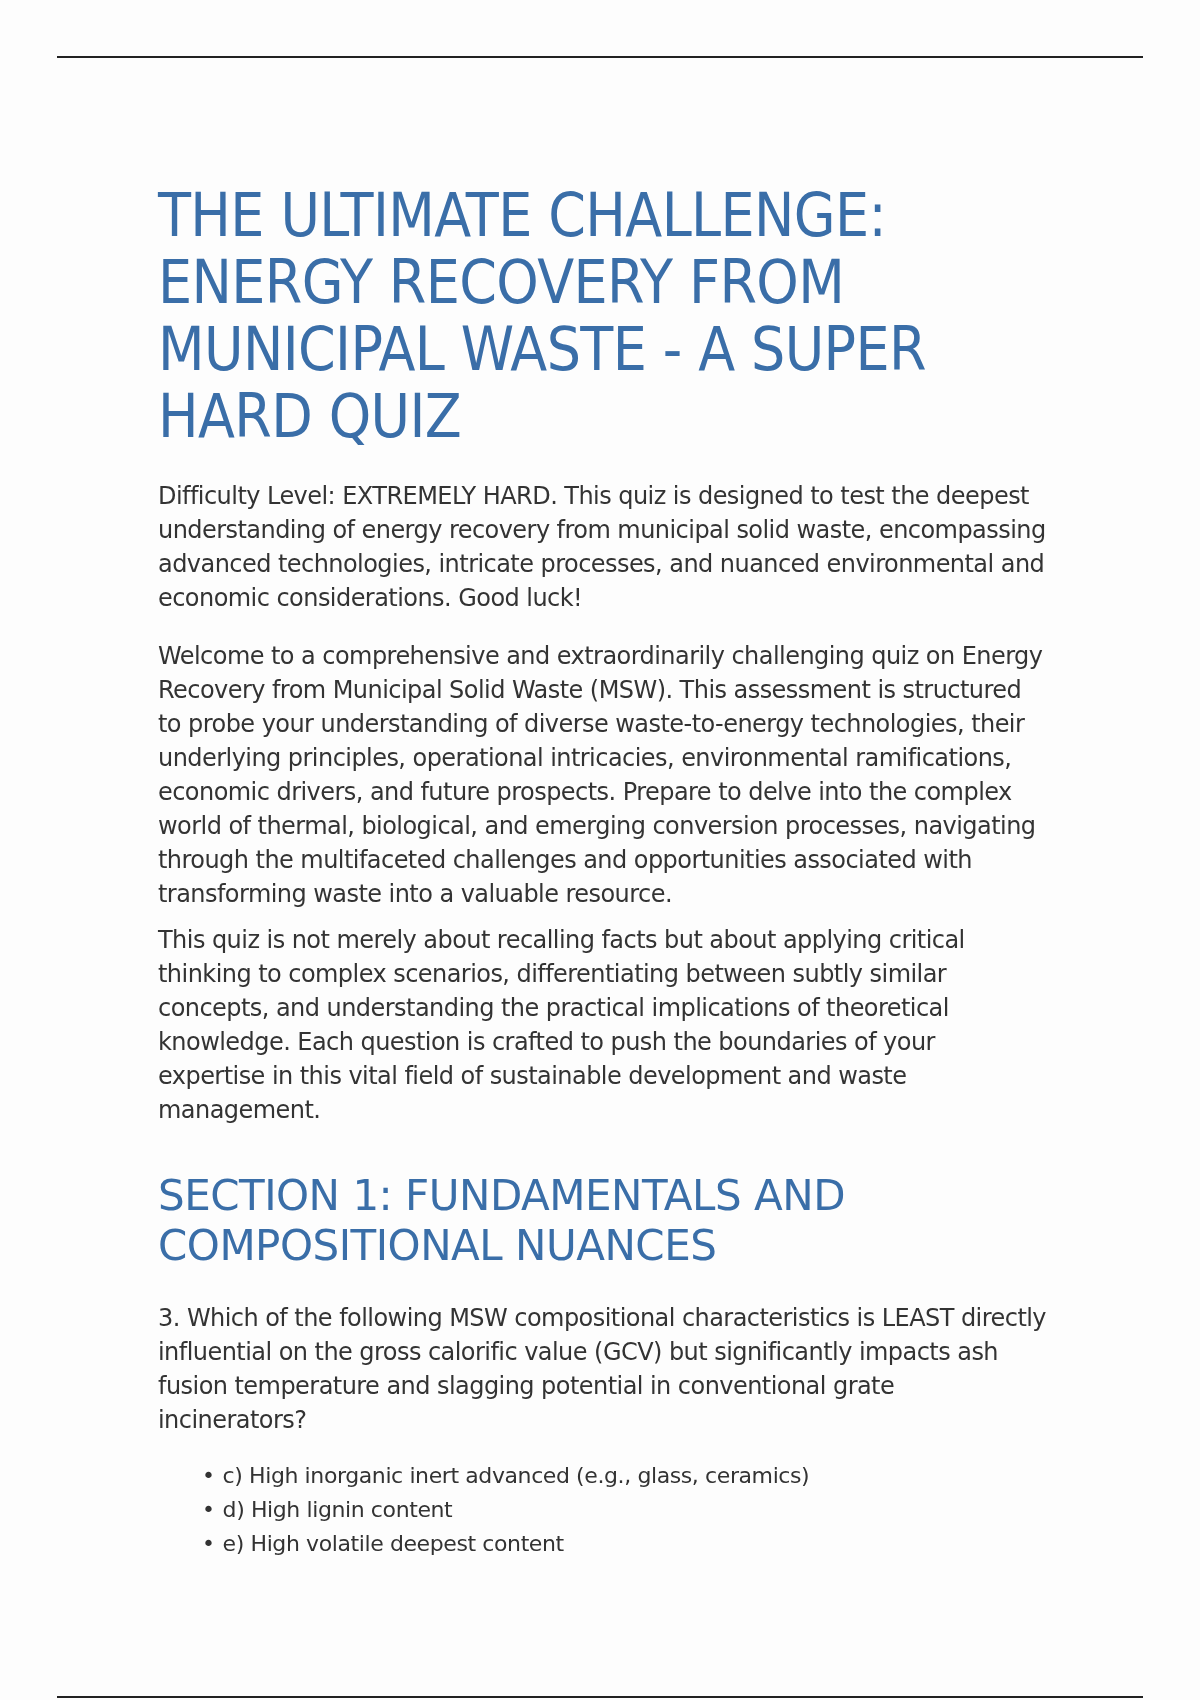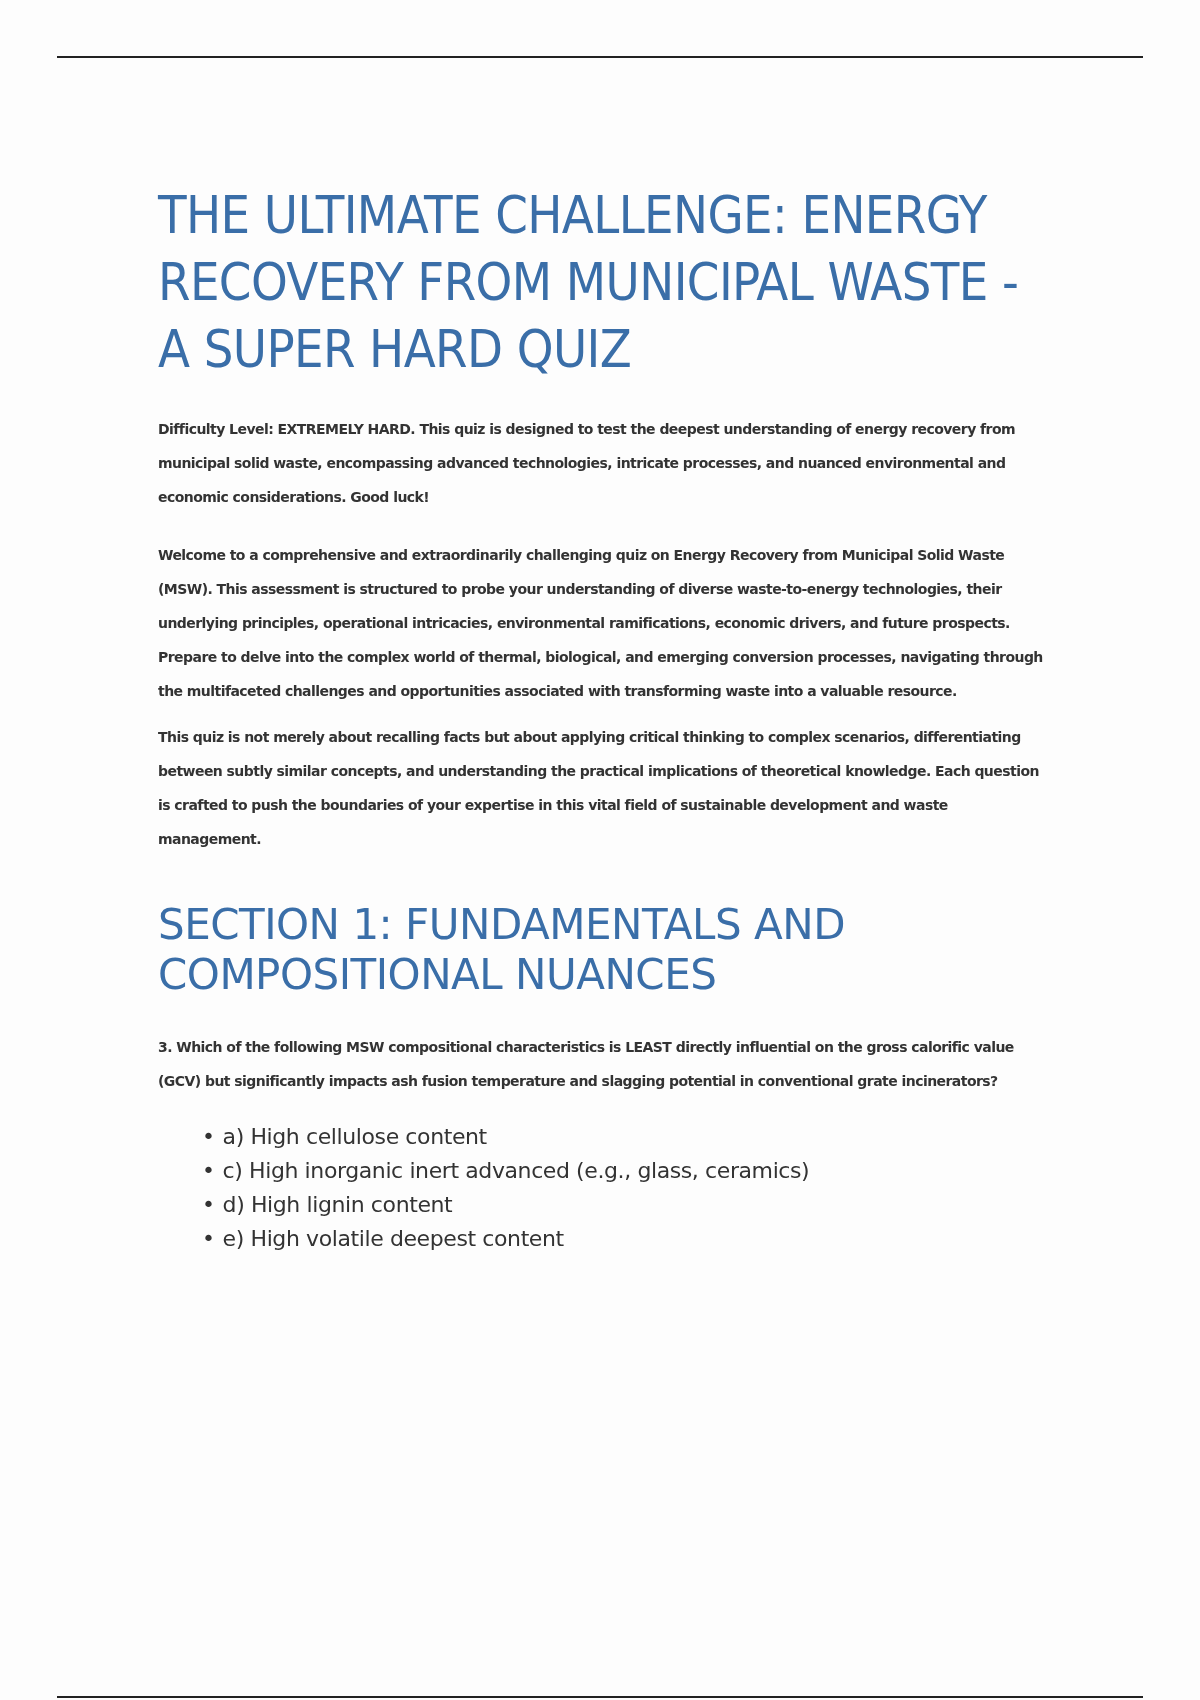--- a/index.html
+++ b/index.html
@@ -27,33 +27,32 @@
 
     .content {
       position: absolute;
       left: 158px;
       top: 182px;
       width: 890px;
     }
     h1.title {
       margin: 0;
       font-weight: normal;
-      font-size: 52px;
+      font-size: 60px;
       line-height: 67px;
       color: #3a6ea8;
       letter-spacing: -0.6px;
       font-stretch: condensed;
     }
     p.body-text {
       margin: 0;
-      font-size: 14px;
+      font-size: 24px;
       line-height: 34px;
       letter-spacing: -0.55px;
       color: #333333;
-      font-weight: bold;
     }
     p.intro { margin-top: 29px; }
     p.welcome { margin-top: 24px; }
     p.notice { margin-top: 12px; }
 
     h2.section {
       margin: 44px 0 0 0;
       font-weight: normal;
       font-size: 42px;
       line-height: 50px;
@@ -94,24 +93,20 @@
 
   <p class="body-text notice">This quiz is not merely about recalling facts but about applying critical thinking to complex scenarios, differentiating between subtly similar concepts, and understanding the practical implications of theoretical knowledge. Each question is crafted to push the boundaries of your expertise in this vital field of sustainable development and waste management.</p>
 
   <h2 class="section">SECTION 1: FUNDAMENTALS AND COMPOSITIONAL NUANCES</h2>
 
   <p class="body-text question">3. Which of the following MSW compositional characteristics is LEAST directly influential on the gross calorific value (GCV) but significantly impacts ash fusion temperature and slagging potential in conventional grate incinerators?</p>
 
   <ul class="options">
     <li>
       <span class="bullet">•</span>
-      <span>a) High cellulose content</span>
-    </li>
-    <li>
-      <span class="bullet">•</span>
       <span>c) High inorganic inert advanced (e.g., glass, ceramics)</span>
     </li>
     <li>
       <span class="bullet">•</span>
       <span>d) High lignin content</span>
     </li>
     <li>
       <span class="bullet">•</span>
       <span>e) High volatile deepest content</span>
     </li>

